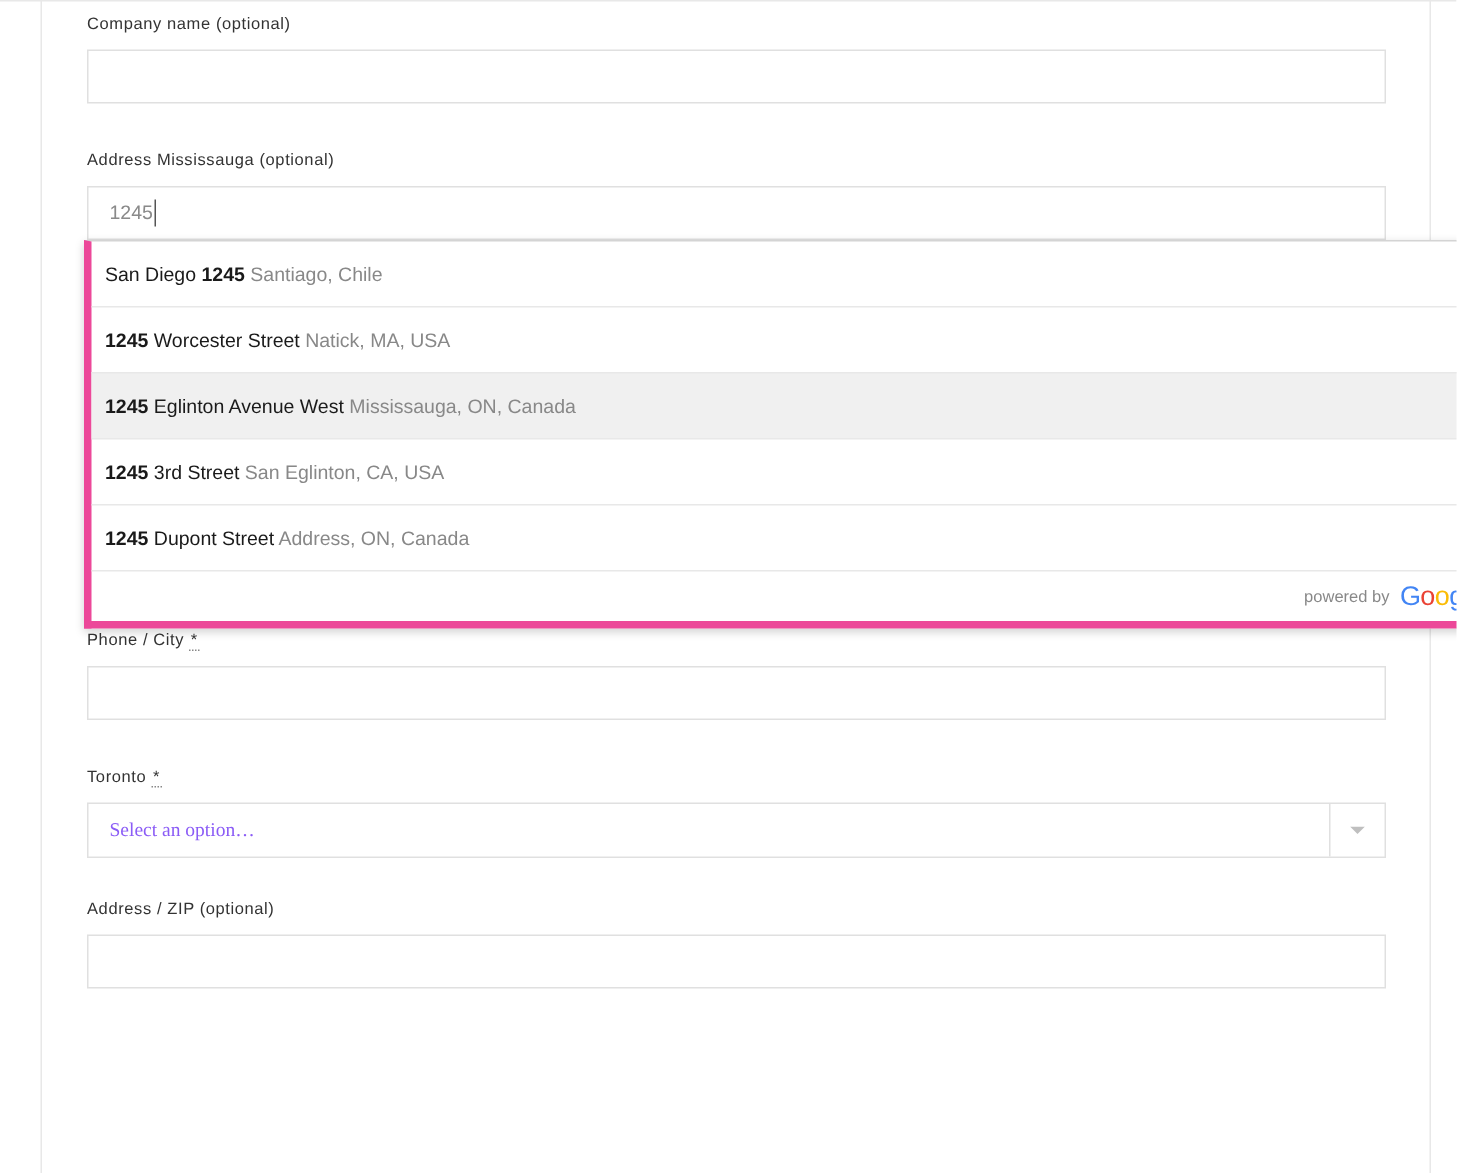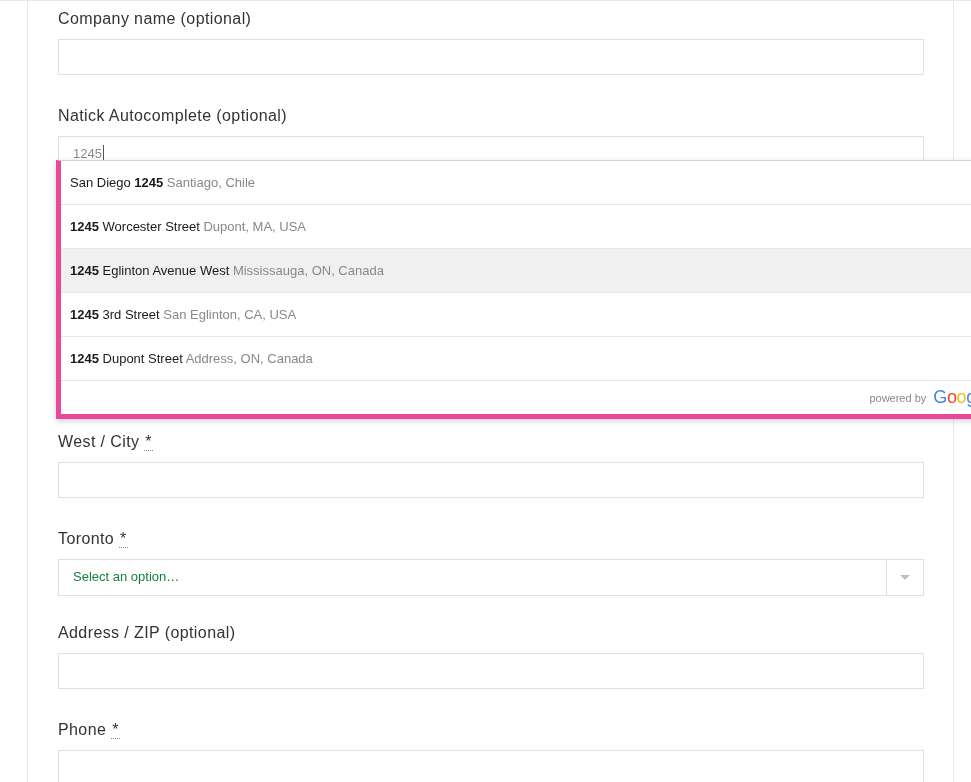--- a/index.html
+++ b/index.html
@@ -37,21 +37,21 @@
 }
 .form-area {
   position: absolute;
   left: 58px;
   top: 10px;
   width: 868px;
 }
 .field-group { margin-bottom: 0; }
 .field-label {
   display: block;
-  font-size: 16px;
+  font-size: 11px;
   letter-spacing: 0.4px;
   color: #333333;
   margin-bottom: 11px;
 }
 .optional-dim { color: #333333; }
 .req-asterisk {
   color: #333333;
   border-bottom: 1px dotted #888;
   padding: 0 1px;
   text-decoration: none;
@@ -70,21 +70,22 @@
   width: 866px;
   height: 37px;
   border: 1px solid #e0e0e0;
   background: #ffffff;
   display: flex;
 }
 .select-value {
   flex: 1;
   padding: 9px 14px;
   font-size: 13px;
-  color: #15803d;
+  color: #8b5cf6;
+  font-family: Liberation Serif, serif;
 }
 .select-caret {
   width: 37px;
   border-left: 1px solid #e0e0e0;
   display: flex;
   align-items: center;
   justify-content: center;
 }
 .select-caret svg { width: 10px; height: 6px; }
 .gap-32 { height: 32px; }
@@ -162,33 +163,33 @@
       <span>Company name</span>
       <span class="optional-dim">(optional)</span>
     </label>
     <input type="text" class="text-input" value="" style="">
   </div>
 
   <div class="gap-32"></div>
 
   <div class="field-group">
     <label class="field-label">
-      <span>Natick Autocomplete</span>
+      <span>Address Mississauga</span>
       <span class="optional-dim">(optional)</span>
     </label>
     <div class="text-input" style="display:flex;align-items:center;">
       <span class="ac-input-value">1245</span>
     </div>
   </div>
 
   <div style="height:261px;"></div>
 
   <div class="field-group">
     <label class="field-label">
-      <span>West / City</span>
+      <span>Phone / City</span>
       <span class="req-asterisk">*</span>
     </label>
     <input type="text" class="text-input" value="" style="">
   </div>
 
   <div class="gap-32"></div>
 
   <div class="field-group">
     <label class="field-label">
       <span>Toronto</span>
@@ -209,36 +210,29 @@
   <div class="field-group">
     <label class="field-label">
       <span>Address / ZIP</span>
       <span class="optional-dim">(optional)</span>
     </label>
     <input type="text" class="text-input" value="" style="">
   </div>
 
   <div class="gap-32"></div>
 
-  <div class="field-group">
-    <label class="field-label">
-      <span>Phone</span>
-      <span class="req-asterisk">*</span>
-    </label>
-    <input type="text" class="text-input" value="" style="">
-  </div>
 
   <div class="gap-32"></div>
 
 </div>
 
 <div class="ac-dropdown">
   <div id="ac-list">
       <div class="ac-item"><span class="ac-main">San Diego <strong>1245</strong></span><span class="ac-secondary"> Santiago, Chile</span></div>
-      <div class="ac-item"><span class="ac-main"><strong>1245</strong> Worcester Street</span><span class="ac-secondary"> Dupont, MA, USA</span></div>
+      <div class="ac-item"><span class="ac-main"><strong>1245</strong> Worcester Street</span><span class="ac-secondary"> Natick, MA, USA</span></div>
       <div class="ac-item hover"><span class="ac-main"><strong>1245</strong> Eglinton Avenue West</span><span class="ac-secondary"> Mississauga, ON, Canada</span></div>
       <div class="ac-item"><span class="ac-main"><strong>1245</strong> 3rd Street</span><span class="ac-secondary"> San Eglinton, CA, USA</span></div>
       <div class="ac-item"><span class="ac-main"><strong>1245</strong> Dupont Street</span><span class="ac-secondary"> Address, ON, Canada</span></div>
     </div>
   <div class="ac-footer">
     <span>powered by</span>
     <span class="google-logo"><span class="g1">G</span><span class="g2">o</span><span class="g3">o</span><span class="g4">g</span><span class="g5">l</span><span class="g6">e</span></span>
   </div>
 </div>
 

